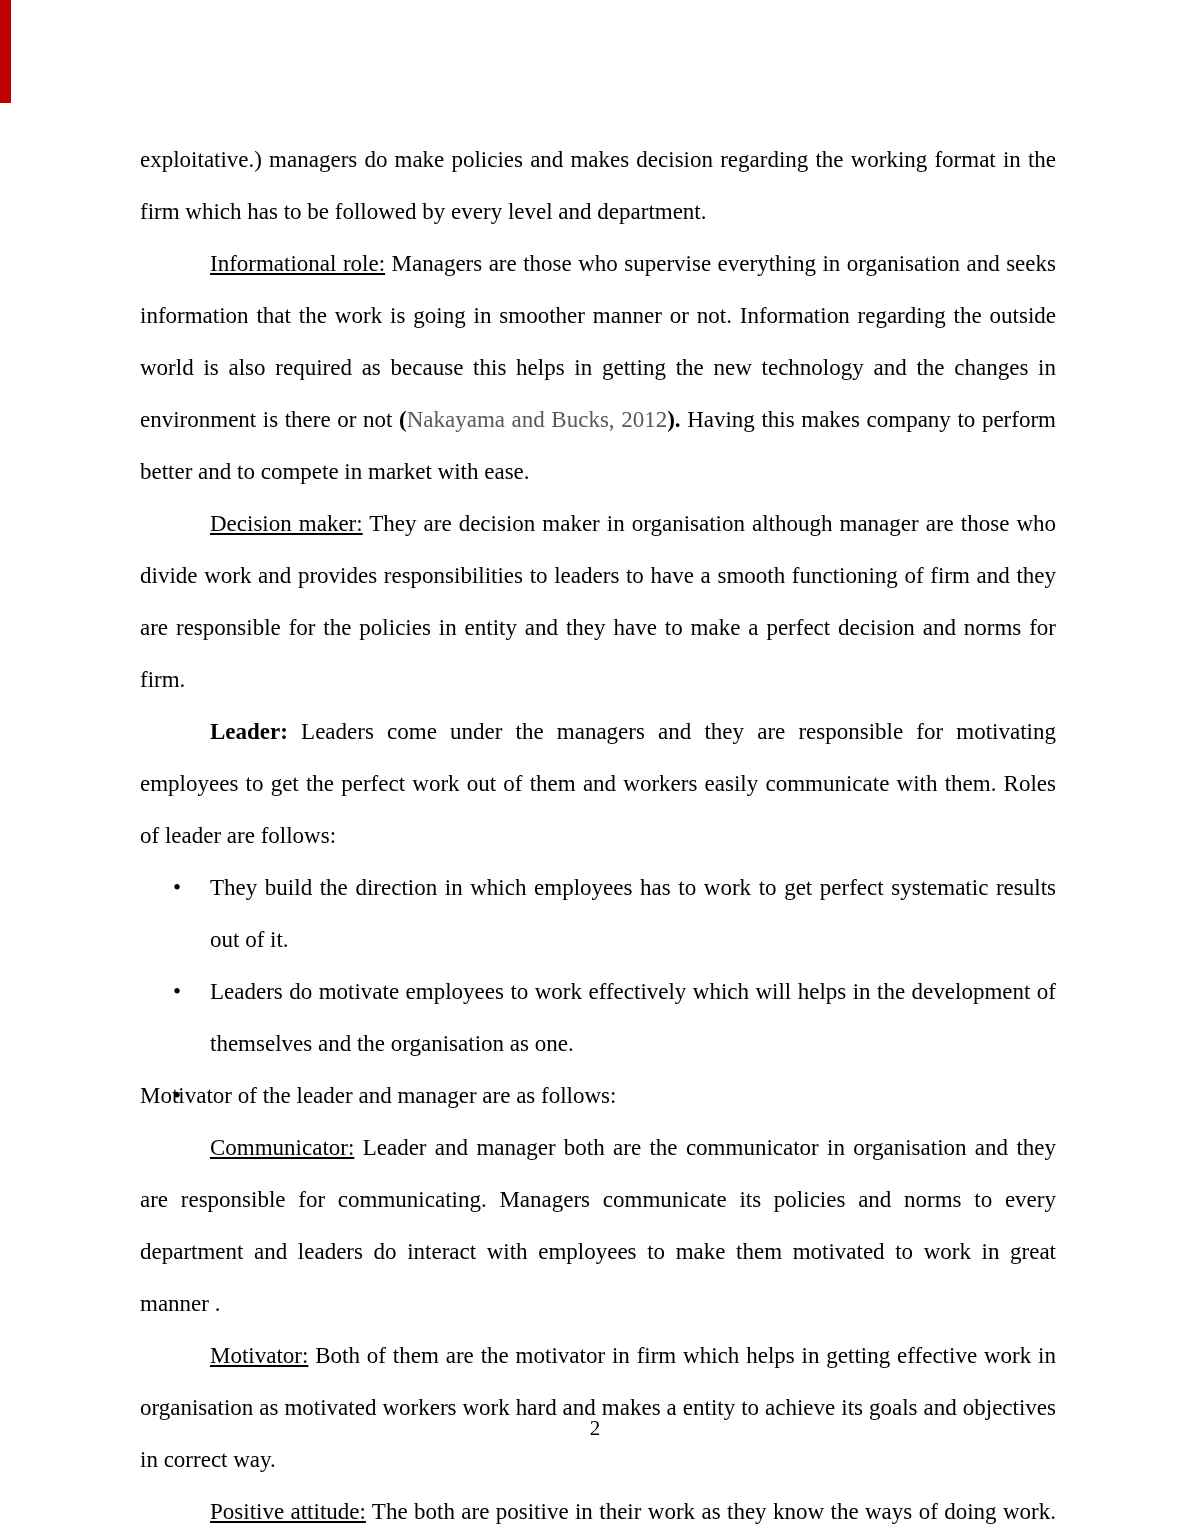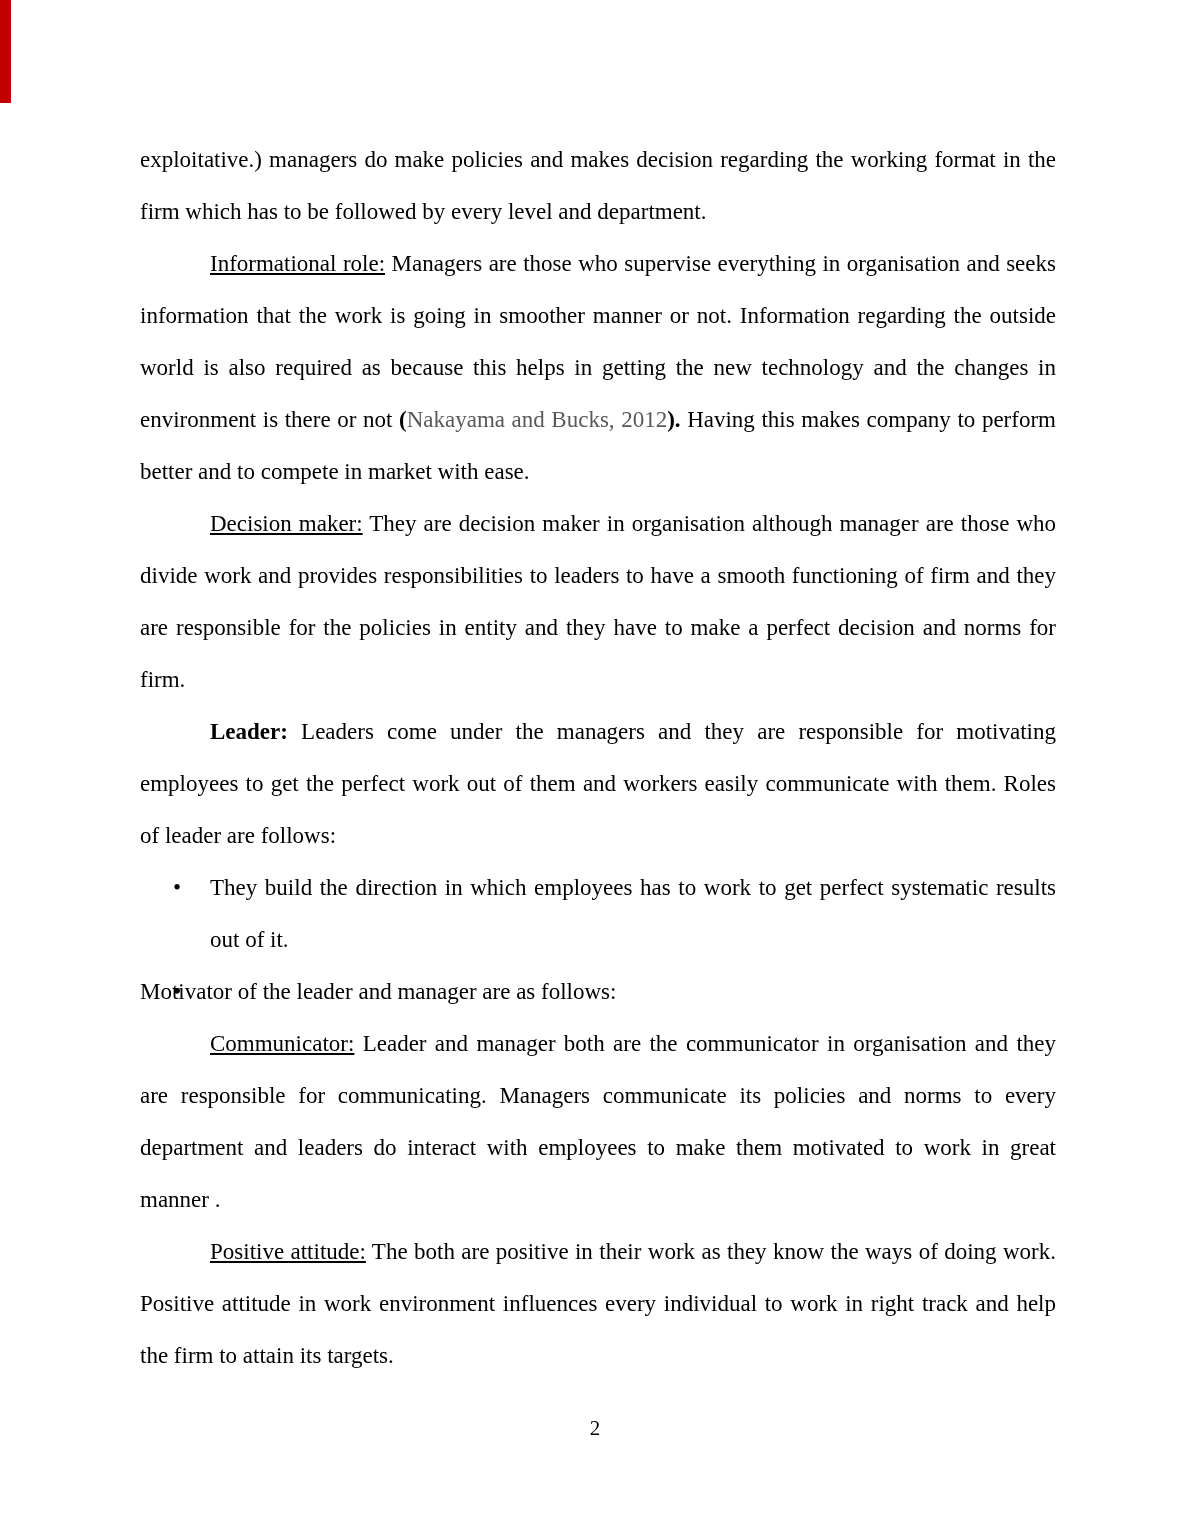--- a/index.html
+++ b/index.html
@@ -65,28 +65,29 @@
     <p class="para"><span>exploitative.) managers do make policies and makes decision regarding the working format in the firm which has to be followed by every level and department.</span></p>
 
     <p class="para indent"><span class="underline">Informational role:</span><span> Managers are those who supervise everything in organisation and seeks information that the work is going in smoother manner or not. Information regarding the outside world is also required as because this helps in getting the new technology and the changes in environment is there or not </span><span class="bold">(</span><span class="citation">Nakayama and Bucks, 2012</span><span class="bold">).</span><span> Having this makes company to perform better and to compete in market with ease.</span></p>
 
     <p class="para indent"><span class="underline">Decision maker:</span><span> They are decision maker in organisation although manager are those who divide work and provides responsibilities to leaders to have a smooth functioning of firm and they are responsible for the policies in entity and they have to make a perfect decision and norms for firm.</span></p>
 
     <p class="para indent"><span class="bold">Leader:</span><span> Leaders come under the managers and they are responsible for motivating employees to get the perfect work out of them and workers easily communicate with them. Roles of leader are follows:</span></p>
 
     <ul class="bullets">
       <li><span class="bullet-glyph">•</span><span>They build the direction in which employees has to work to get perfect systematic results out of it.</span></li>
-      <li><span class="bullet-glyph">•</span></li>
+      <li><span class="bullet-glyph">•</span><span>Leaders do motivate employees to work effectively which will helps in the development of themselves and the organisation as one.</span></li>
       <li><span class="bullet-glyph">•</span></li>
     </ul>
 
     <p class="para"><span>Motivator of the leader and manager are as follows:</span></p>
 
     <p class="para indent"><span class="underline">Communicator:</span><span> Leader and manager both are the communicator in organisation and they are responsible for communicating. Managers communicate its policies and norms to every department and leaders do interact with employees to make them motivated to work in great manner .</span></p>
 
+    <p class="para indent"><span class="underline">Motivator:</span><span> Both of them are the motivator in firm which helps in getting effective work in organisation as motivated workers work hard and makes a entity to achieve its goals and objectives in correct way.</span></p>
 
     <p class="para indent"><span class="underline">Positive attitude:</span><span> The both are positive in their work as they know the ways of doing work. Positive attitude in work environment influences every individual to work in right track and help the firm to attain its targets.</span></p>
 
   </div>
 
   <div class="page-number">2</div>
 
 </div>
 
 </body></html>

